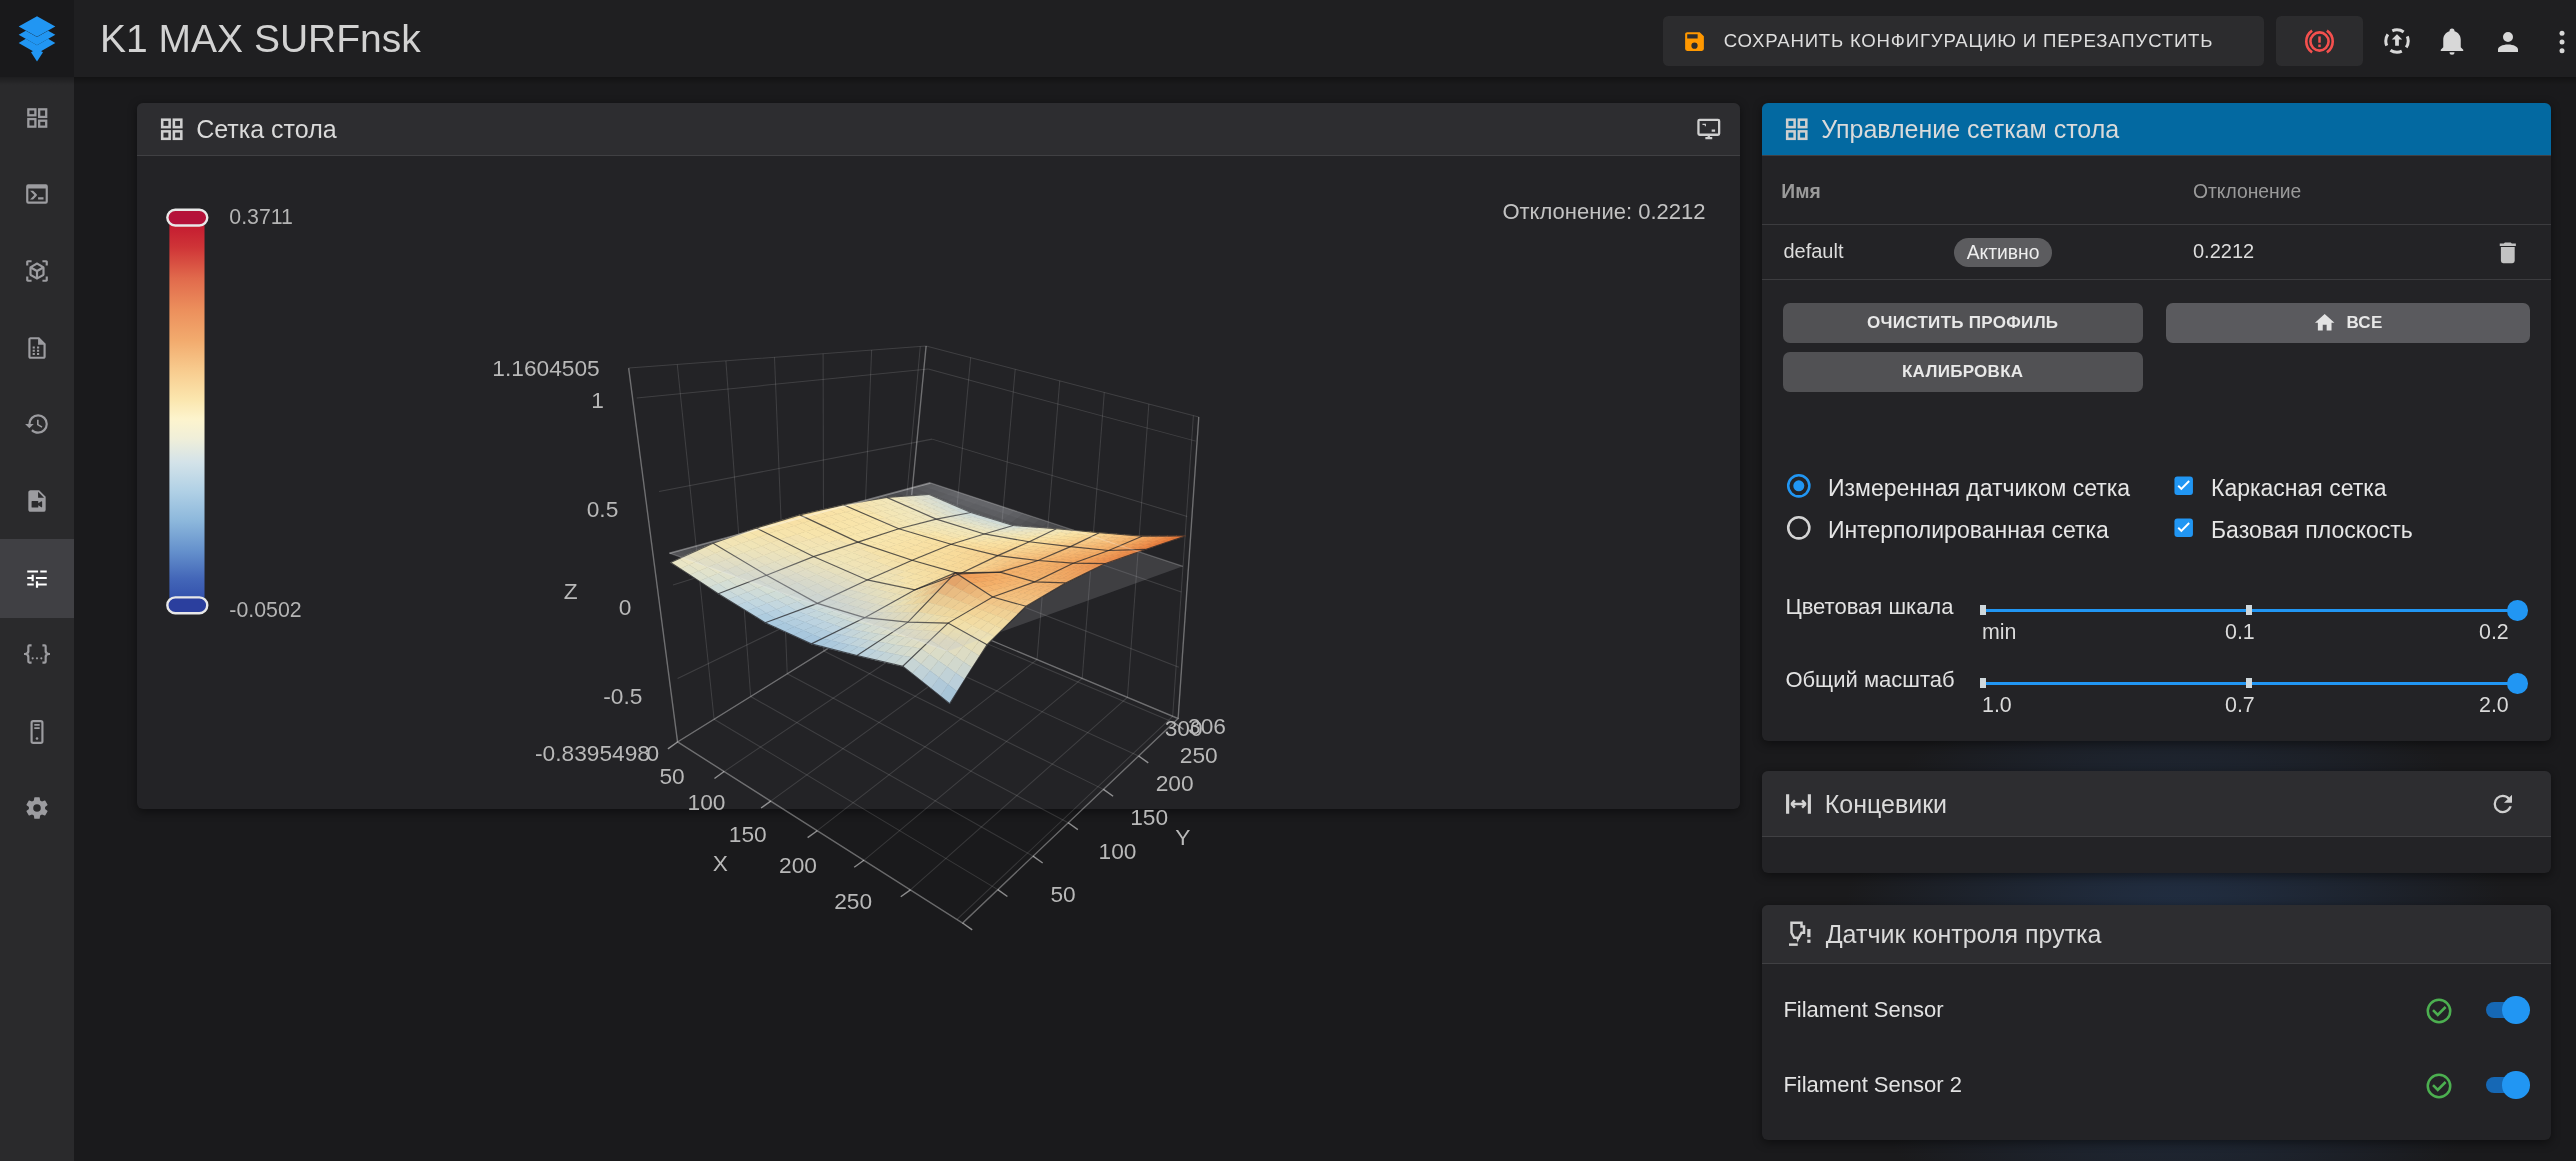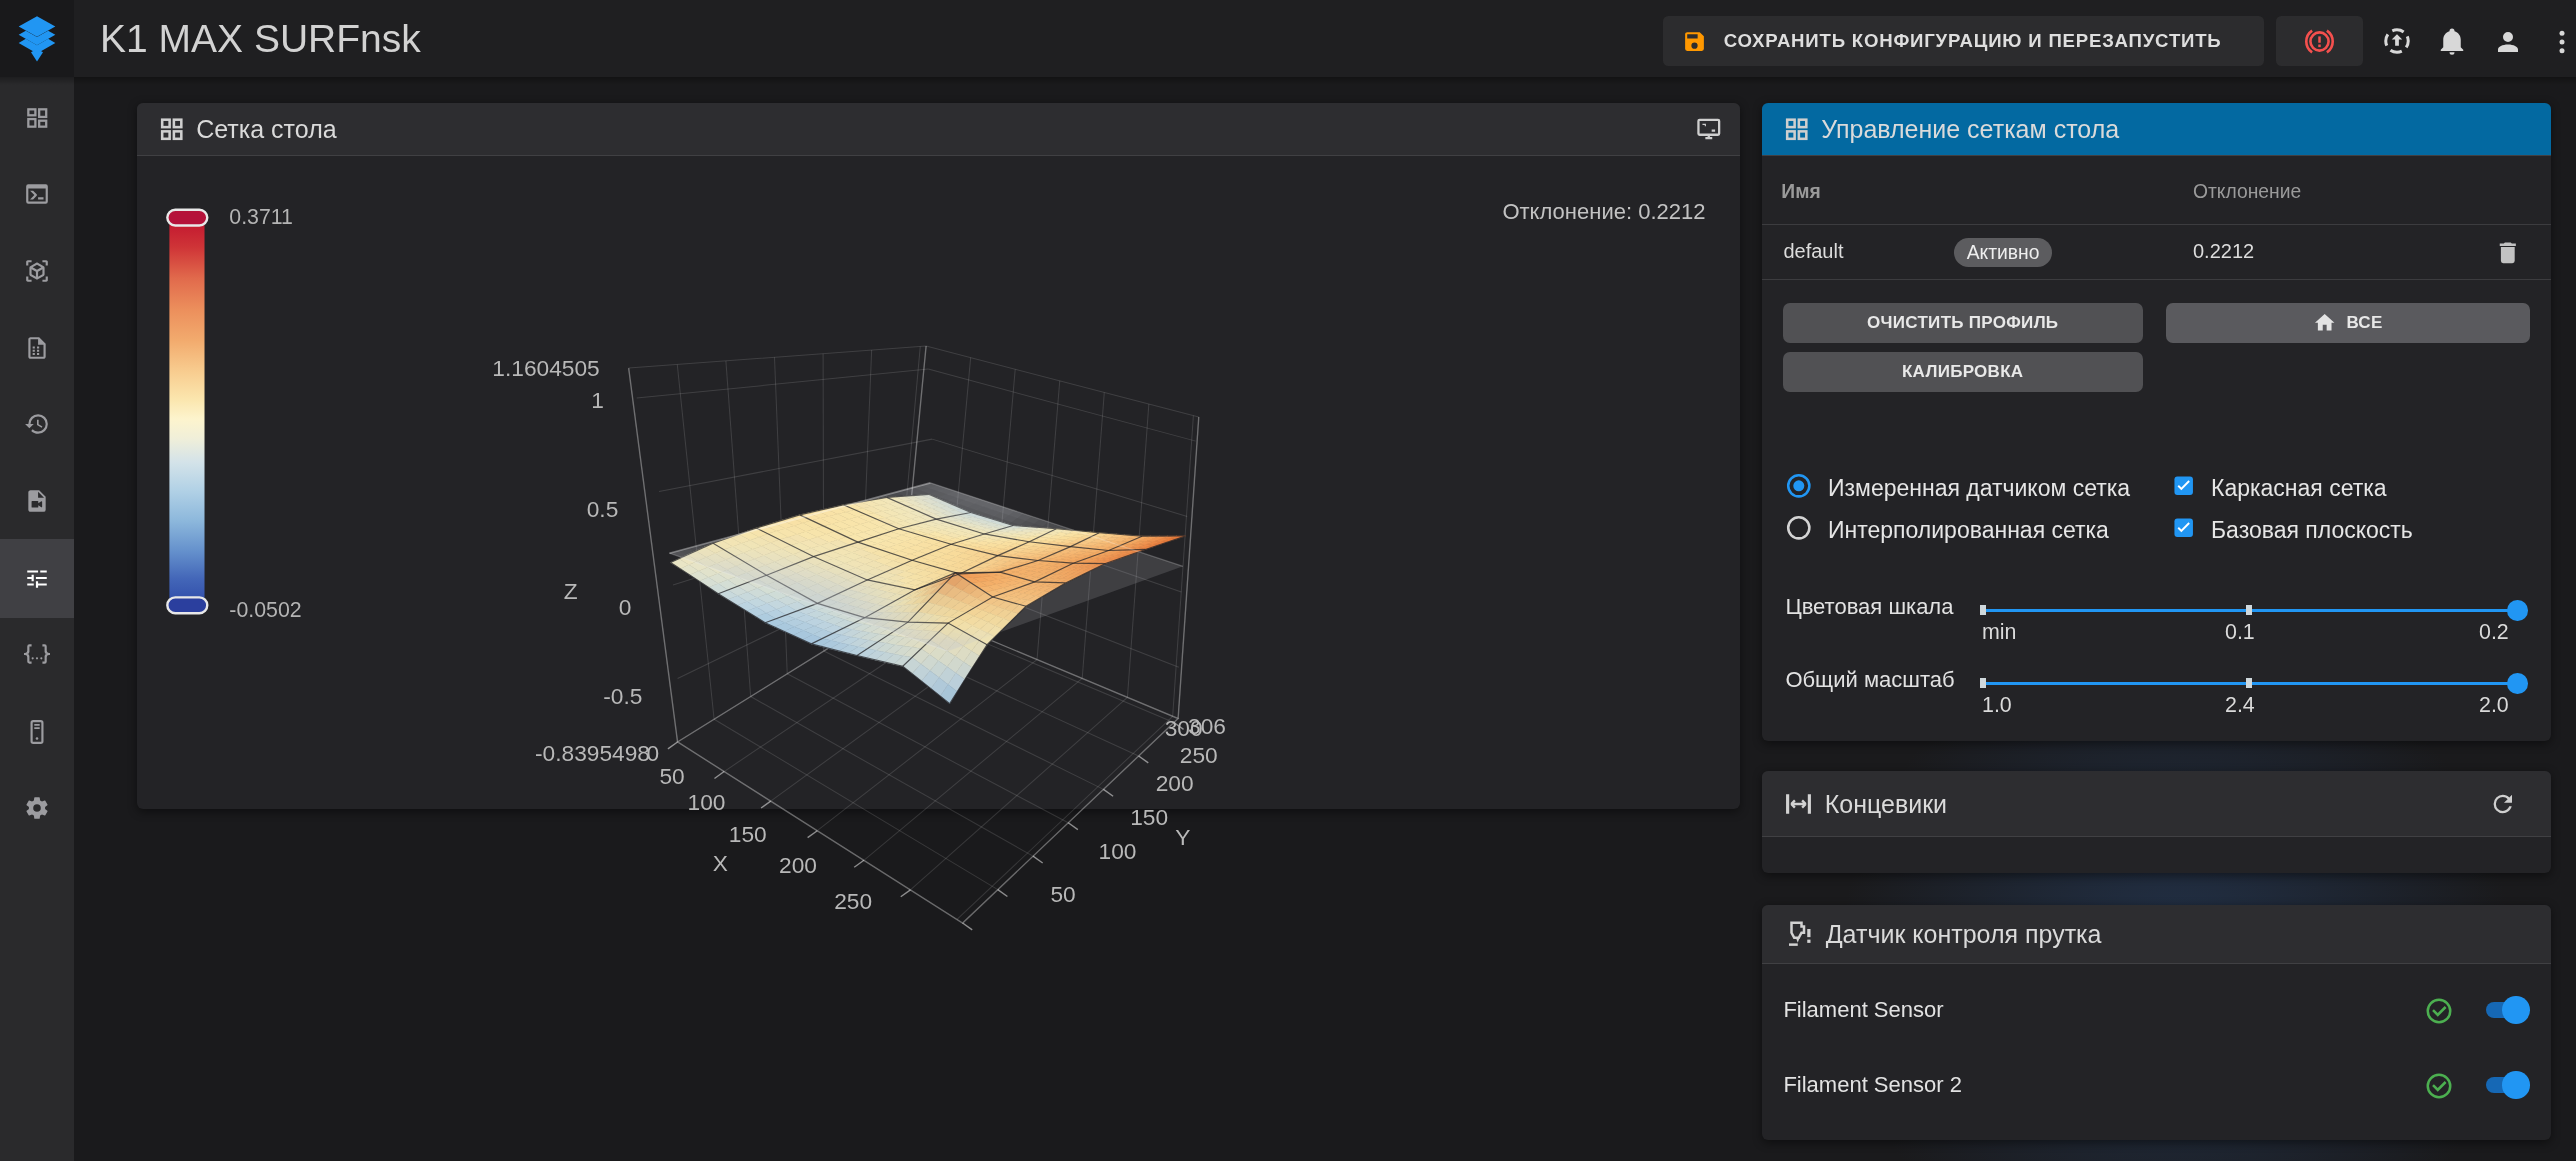--- a/index.html
+++ b/index.html
@@ -12,21 +12,21 @@
 <path d="M12,0L23,6.2L12,12.4L1,6.2Z" fill="#2196f3"></path>
 <path d="M1,11.2L5.3,8.7L12,12.5L18.7,8.7L23,11.2L12,17.5Z" fill="#2196f3"></path>
 <path d="M1,16.1L5.3,13.6L12,17.4L18.7,13.6L23,16.1L12,22.4Z" fill="#2196f3"></path>
 <path d="M12,19.5L15.6,21.6L12,27.2L8.4,21.6Z" fill="#2196f3"></path>
 </svg></div>
 <div style="position:absolute;left:100px;top:39px;transform:translateY(-50%);font-size:39px;color:#d2d2d2">K1 MAX SURFnsk</div>
 <div style="position:absolute;left:1663px;top:16px;width:601px;height:50px;background:#2c2c2e;border-radius:5.5px;display:flex;align-items:center;padding-left:19.3px;box-sizing:border-box;gap:16.5px">
     <svg width="25" height="25" viewBox="0 0 24 24">
       <path d="M15,9H5V5H15M12,19A3,3 0 0,1 9,16A3,3 0 0,1 12,13A3,3 0 0,1 15,16A3,3 0 0,1 12,19M17,3H5C3.89,3 3,3.9 3,5V19A2,2 0 0,0 5,21H19A2,2 0 0,0 21,19V7L17,3Z" fill="#ff9800"></path>
     </svg>
-    <span style="font-size:18.6px;font-weight:bold;letter-spacing:0.8px;color:#dedede;white-space:nowrap">СОХРАНИТЬ КОНФИГУРАЦИЮ И ПЕРЕЗАПУСТИТЬ</span>
+    <span style="font-size:18.6px;font-weight:normal;letter-spacing:0.8px;color:#dedede;white-space:nowrap">СОХРАНИТЬ КОНФИГУРАЦИЮ И ПЕРЕЗАПУСТИТЬ</span>
   </div>
 <div style="position:absolute;left:2276px;top:16px;width:87px;height:50px;background:#2c2c2e;border-radius:5.5px;display:flex;align-items:center;justify-content:center">
     <svg width="33" height="33" viewBox="0 0 24 24">
       <circle cx="12" cy="12" r="6.6" fill="none" stroke="#f5504e" stroke-width="1.9"></circle>
       <rect x="11.1" y="8.3" width="1.8" height="4.6" fill="#f5504e"></rect>
       <rect x="11.1" y="14.2" width="1.8" height="1.9" fill="#f5504e"></rect>
       <path d="M6.63,19.96 A9.6,9.6 0 0,1 6.63,4.04" fill="none" stroke="#f5504e" stroke-width="1.9"></path>
       <path d="M17.37,4.04 A9.6,9.6 0 0,1 17.37,19.96" fill="none" stroke="#f5504e" stroke-width="1.9"></path>
     </svg>
   </div>
@@ -1575,21 +1575,21 @@
     <div style="position:absolute;left:745px;top:497px;width:20.7px;height:20.7px;background:#2196f3;border-radius:50%"></div>
     <div style="position:absolute;left:220px;top:517px;font-size:21.4px;color:#dadada">min</div>
     <div style="position:absolute;left:463px;top:517px;font-size:21.4px;color:#dadada">0.1</div>
     <div style="position:absolute;left:717px;top:517px;font-size:21.4px;color:#dadada">0.2</div>
 <div style="position:absolute;left:23.4px;top:564px;font-size:22px;color:#e2e2e2">Общий масштаб</div>
     <div style="position:absolute;left:220px;top:579px;width:535px;height:3.4px;background:#2196f3;border-radius:1.7px"></div>
     <div style="position:absolute;left:218px;top:575px;width:6.2px;height:9.6px;background:#cfd8dc"></div>
     <div style="position:absolute;left:484px;top:575px;width:6.2px;height:9.6px;background:#cfd8dc"></div>
     <div style="position:absolute;left:745px;top:570px;width:20.7px;height:20.7px;background:#2196f3;border-radius:50%"></div>
     <div style="position:absolute;left:220px;top:590px;font-size:21.4px;color:#dadada">1.0</div>
-    <div style="position:absolute;left:463px;top:590px;font-size:21.4px;color:#dadada">2.4</div>
+    <div style="position:absolute;left:463px;top:590px;font-size:21.4px;color:#dadada">0.7</div>
     <div style="position:absolute;left:717px;top:590px;font-size:21.4px;color:#dadada">2.0</div>
   </div>
 <div style="position:absolute;left:1762px;top:771px;width:789px;height:102px;background:#232326;border-radius:6.2px;box-shadow:0 2.8px 9.6px rgba(0,0,0,0.45)">
     <div style="position:absolute;left:0;top:0;width:100%;height:66px;background:#2d2d30;border-bottom:1.4px solid #404043;border-radius:6.2px 6.2px 0 0;box-sizing:border-box">
       <div style="position:absolute;left:22px;top:50%;transform:translateY(-50%);display:flex;align-items:center;gap:11.7px">
         <svg width="29" height="29" viewBox="0 0 24 24">
           <path d="M3,4v16M21,4v16" stroke="#d2d2d2" stroke-width="2.6"></path>
           <path d="M6,12h12M6,12l3,-3M6,12l3,3M18,12l-3,-3M18,12l-3,3" stroke="#d2d2d2" stroke-width="2" fill="none"></path>
         </svg>
         <span style="font-size:25px;color:#dadada">Концевики</span>

